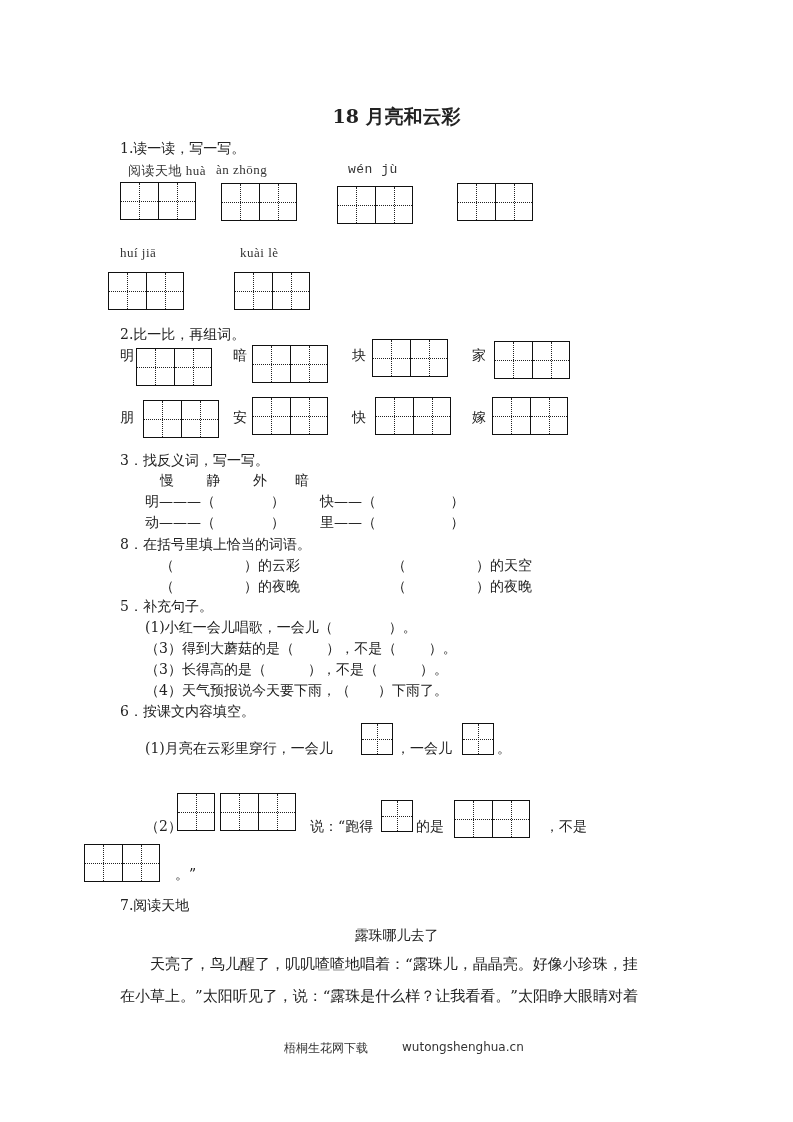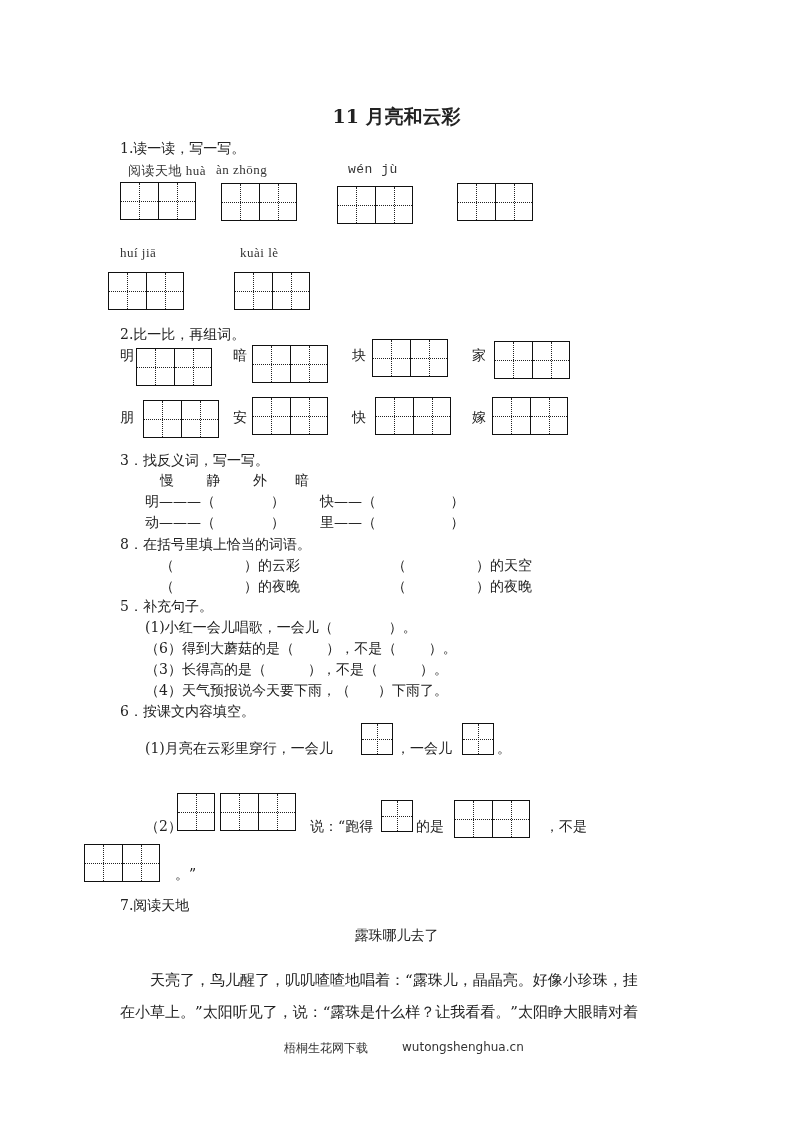--- a/index.html
+++ b/index.html
@@ -8,26 +8,26 @@
     .abs { position: absolute; white-space: nowrap; }
     .title { font-size: 19px; font-weight: bold; left: 0; width: 793px; text-align: center; top: 104px; }
     .q { font-size: 14px; }
     .py { font-size: 13px; font-family: "Liberation Serif", "DejaVu Serif", serif; color: #333; letter-spacing: 0.5px; }
     .grid { position: absolute; border: 1.5px solid #111; box-sizing: border-box; display: flex; background: #fff; }
     .cell { position: relative; flex: 1; height: 100%; box-sizing: border-box; }
     .cell + .cell { border-left: 1.5px solid #111; }
     .cell::before { content: ""; position: absolute; left: 50%; top: 0; bottom: 0; border-left: 1.2px dotted #222; }
     .cell::after { content: ""; position: absolute; top: 50%; left: 0; right: 0; border-top: 1.2px dotted #222; }
     .footer { font-size: 12px; color: #333; font-family: "DejaVu Sans", "Liberation Sans", sans-serif; }
-    .para { font-size: 15px; line-height: 30px; margin-top: 16px; }
+    .para { font-size: 15px; line-height: 30px; }
   </style>
 </head>
 <body>
 
-<div class="abs title">11 月亮和云彩</div>
+<div class="abs title">18 月亮和云彩</div>
 
 <div class="abs q" style="left:120px; top:140px;">1.读一读，写一写。</div>
 <div class="abs py" style="left:128px; top:162px;">阅读天地 huà</div>
 <div class="abs py" style="left:216px; top:162px;">àn  zhōng</div>
 <div class="abs py" style="left:348px; top:162px;font-family:Liberation Mono, monospace;">wén  jù</div>
 <div class="abs py" style="left:461px; top:162px;margin-top:32px;">yǒng  qì</div>
 <div class="grid" style="left:120px; top:182px; width:76px; height:38px;">
     <div class="cell"></div>
     <div class="cell"></div>
   </div>
@@ -106,21 +106,21 @@
 <div class="abs q" style="left:320px; top:514px;">里——（　　　　　 ）</div>
 
 <div class="abs q" style="left:120px; top:536px;">8．在括号里填上恰当的词语。</div>
 <div class="abs q" style="left:160px; top:557px;">（　　　　　）的云彩</div>
 <div class="abs q" style="left:392px; top:557px;">（　　　　　）的天空</div>
 <div class="abs q" style="left:160px; top:578px;">（　　　　　）的夜晚</div>
 <div class="abs q" style="left:392px; top:578px;">（　　　　　）的夜晚</div>
 
 <div class="abs q" style="left:120px; top:598px;">5．补充句子。</div>
 <div class="abs q" style="left:145px; top:619px;">(1)小红一会儿唱歌，一会儿（　　　　）。</div>
-<div class="abs q" style="left:145px; top:640px;">（6）得到大蘑菇的是（　　 ），不是（　　 ）。</div>
+<div class="abs q" style="left:145px; top:640px;">（3）得到大蘑菇的是（　　 ），不是（　　 ）。</div>
 <div class="abs q" style="left:145px; top:661px;">（3）长得高的是（　　　），不是（　　　）。</div>
 <div class="abs q" style="left:145px; top:682px;">（4）天气预报说今天要下雨，（　　）下雨了。</div>
 
 <div class="abs q" style="left:120px; top:703px;">6．按课文内容填空。</div>
 <div class="abs q" style="left:145px; top:740px;">(1)月亮在云彩里穿行，一会儿</div>
 <div class="grid" style="left:361px; top:723px; width:32px; height:32px;">
     <div class="cell"></div>
   </div>
 <div class="abs q" style="left:396px; top:740px;">，一会儿</div>
 <div class="grid" style="left:462px; top:723px; width:32px; height:32px;">

